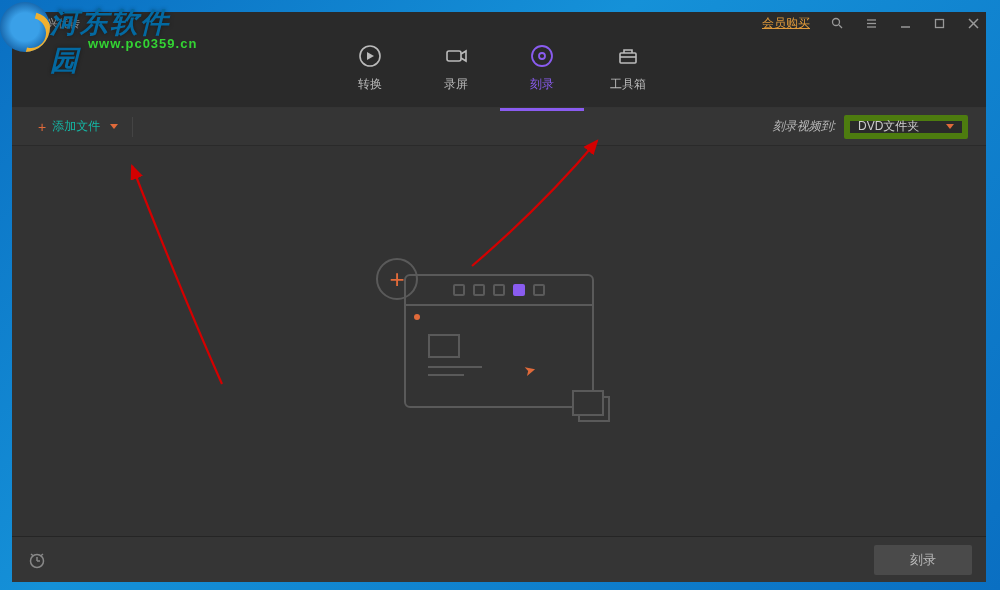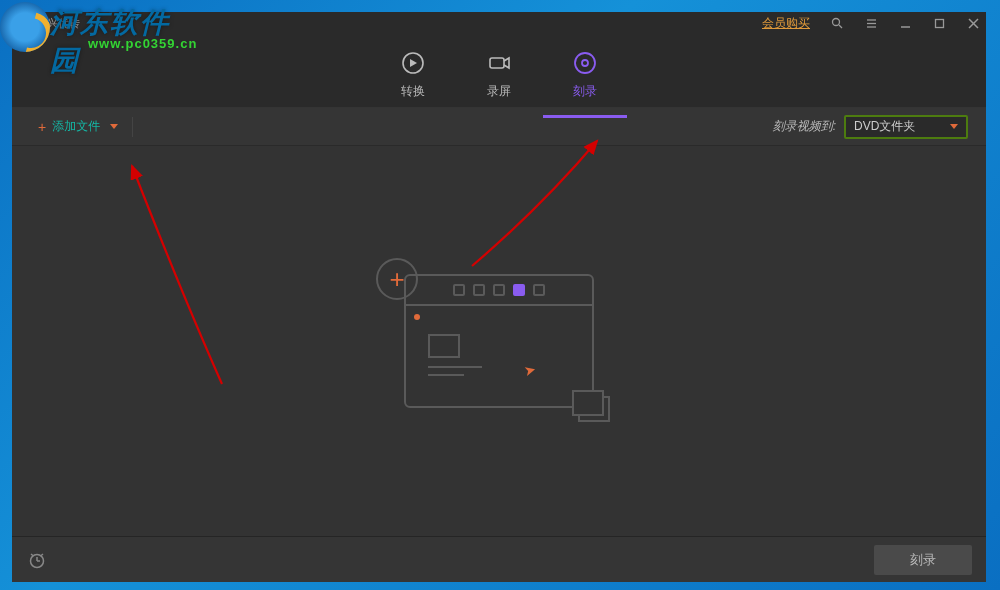--- a/index.html
+++ b/index.html
@@ -6,39 +6,39 @@
   html,body { width:1000px; height:590px; overflow:hidden; }
   body { background:linear-gradient(135deg,#0a6fc2,#1591d8 40%,#0a6fc2); }
   .app { position:absolute; left:12px; top:12px; width:974px; height:570px; background:#2a2a2a; display:flex; flex-direction:column; }
   .titlebar { height:22px; display:flex; align-items:center; justify-content:space-between; padding:0 6px; color:#999; font-size:11px; }
   .titlebar-left { display:flex; align-items:center; gap:4px; }
   .titlebar-right { display:flex; align-items:center; gap:20px; font-size:12px;text-align:center; }
   .link-gold { color:#e09a3a; text-decoration:underline; cursor:pointer; }
   .tb-icon { width:14px; height:14px; display:flex; align-items:center; justify-content:center; color:#999; cursor:pointer; }
   .tb-close { font-size:13px; }
 
-  .navbar { height:74px; display:flex; justify-content:center; gap:46px; align-items:flex-end; background:#2a2a2a; position:relative; }
+  .navbar { height:74px; display:flex; justify-content:center; gap:46px; align-items:center; background:#2a2a2a; position:relative; }
   .nav-item { display:flex; flex-direction:column; align-items:center; gap:6px; width:40px; cursor:pointer; color:#bbb; padding-bottom:8px; position:relative; }
   .nav-item.active { color:#8a5cf0; }
   .nav-icon { width:28px; height:28px; display:flex; align-items:center; justify-content:center; }
   .nav-label { font-size:12px; white-space:nowrap; }
   .nav-item.active::after { content:""; position:absolute; bottom:-10px; left:-22px; width:84px; height:3px; background:#8a5cf0; }
   .nav-divider { position:absolute; bottom:0; left:0; right:0; height:1px; background:rgba(255,255,255,0.05); }
 
   .toolbar { height:38px; display:flex; align-items:center; background:#353535; padding:0 18px; border-bottom:1px solid rgba(0,0,0,0.2); font-size:12px; }
   .tool-btn { display:flex; align-items:center; height:24px; gap:6px; cursor:pointer; padding:0 8px; }
   .plus { color:#e06a3a; font-size:14px; }
   .tgt { color:#e06a3a; width:12px; height:12px; border:1.5px solid #e06a3a; border-radius:50%; display:flex; align-items:center; justify-content:center; }
   .tgt::after { content:""; width:4px; height:4px; background:#e06a3a; border-radius:50%; }
   .tool-label { color:#14b8a6; }
   .caret { width:0; height:0; border-left:4px solid transparent; border-right:4px solid transparent; border-top:5px solid #e06a3a; margin-left:4px; }
   .divider-v { width:1px; height:20px; background:rgba(255,255,255,0.08); margin:0 6px; }
   .spacer { flex:1; }
   .dest-label { color:#bbb; font-size:12px; margin-right:8px;font-style:italic; }
-  .dest-select { height:24px; min-width:124px; background:#2a2a2a; border:2px solid #4d7c0f; display:flex; align-items:center; justify-content:space-between; padding:0 8px; color:#ccc; font-size:12px; border-radius:2px; cursor:pointer; }
+  .dest-select { height:24px; min-width:124px; background:#2a2a2a; border:6px solid #4d7c0f; display:flex; align-items:center; justify-content:space-between; padding:0 8px; color:#ccc; font-size:12px; border-radius:2px; cursor:pointer; }
   .dest-select .caret2 { border-top-color:#e06a3a; width:0; height:0; border-left:4px solid transparent; border-right:4px solid transparent; border-top:5px solid #e06a3a; }
 
   .content { flex:1; background:#333333; position:relative; display:flex; align-items:center; justify-content:center; }
   .placeholder { position:relative; }
   .ph-window { width:190px; height:134px; border:2px solid #5a5a5a; border-radius:6px; position:relative; }
   .ph-top { height:30px; border-bottom:2px solid #5a5a5a; display:flex; align-items:center; justify-content:center; gap:8px; }
   .ph-box { width:12px; height:12px; border:2px solid #5a5a5a; border-radius:2px; }
   .ph-box.hl { border-color:#8a5cf0; background:#8a5cf0; }
   .ph-dot { position:absolute; left:8px; top:38px; width:6px; height:6px; border-radius:50%; background:#e06a3a; }
   .ph-thumb { position:absolute; left:22px; top:58px; width:32px; height:24px; border:2px solid #5a5a5a; }
@@ -139,20 +139,30 @@
       <span class="nav-label">录屏</span>
     </div>
     <div class="nav-item active">
       <span class="nav-icon">
         <svg width="26" height="26" viewBox="0 0 26 26">
             <circle cx="13" cy="13" r="10" fill="none" stroke="#8a5cf0" stroke-width="1.8"></circle>
             <circle cx="13" cy="13" r="3" fill="none" stroke="#8a5cf0" stroke-width="1.8"></circle>
           </svg>
       </span>
       <span class="nav-label">刻录</span>
+    </div>
+    <div class="nav-item">
+      <span class="nav-icon">
+        <svg width="26" height="26" viewBox="0 0 26 26">
+            <rect x="5" y="10" width="16" height="10" rx="1" fill="none" stroke="#bbb" stroke-width="1.6"></rect>
+            <path d="M9 10 L9 7 L17 7 L17 10" fill="none" stroke="#bbb" stroke-width="1.6"></path>
+            <line x1="5" y1="14" x2="21" y2="14" stroke="#bbb" stroke-width="1.6"></line>
+          </svg>
+      </span>
+      <span class="nav-label">工具箱</span>
     </div>
     <div class="nav-divider"></div>
   </div>
 
   <div class="toolbar">
     <div class="tool-btn">
       <span class="plus">+</span>
       <span class="tool-label">添加文件</span>
       <span class="caret"></span>
     </div>

